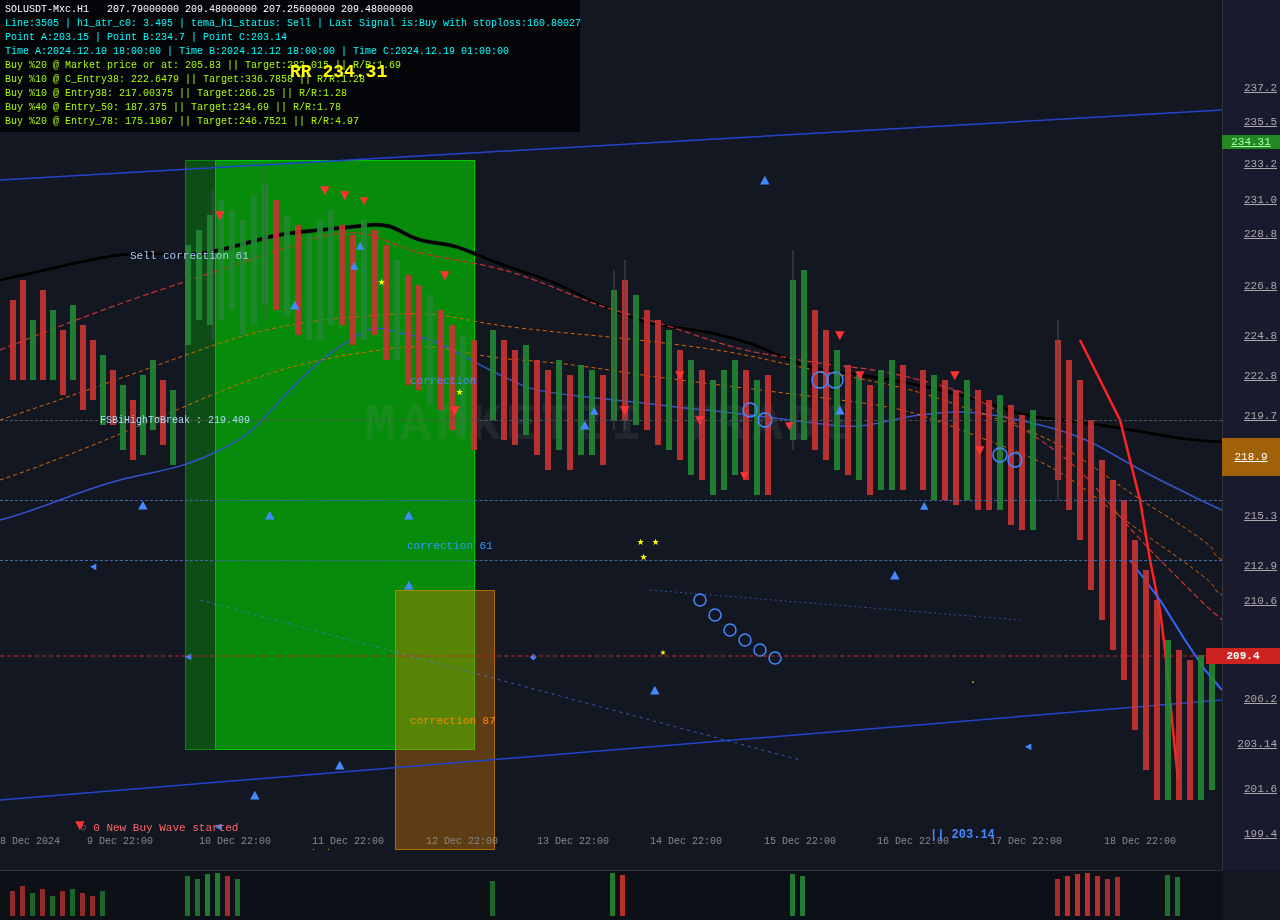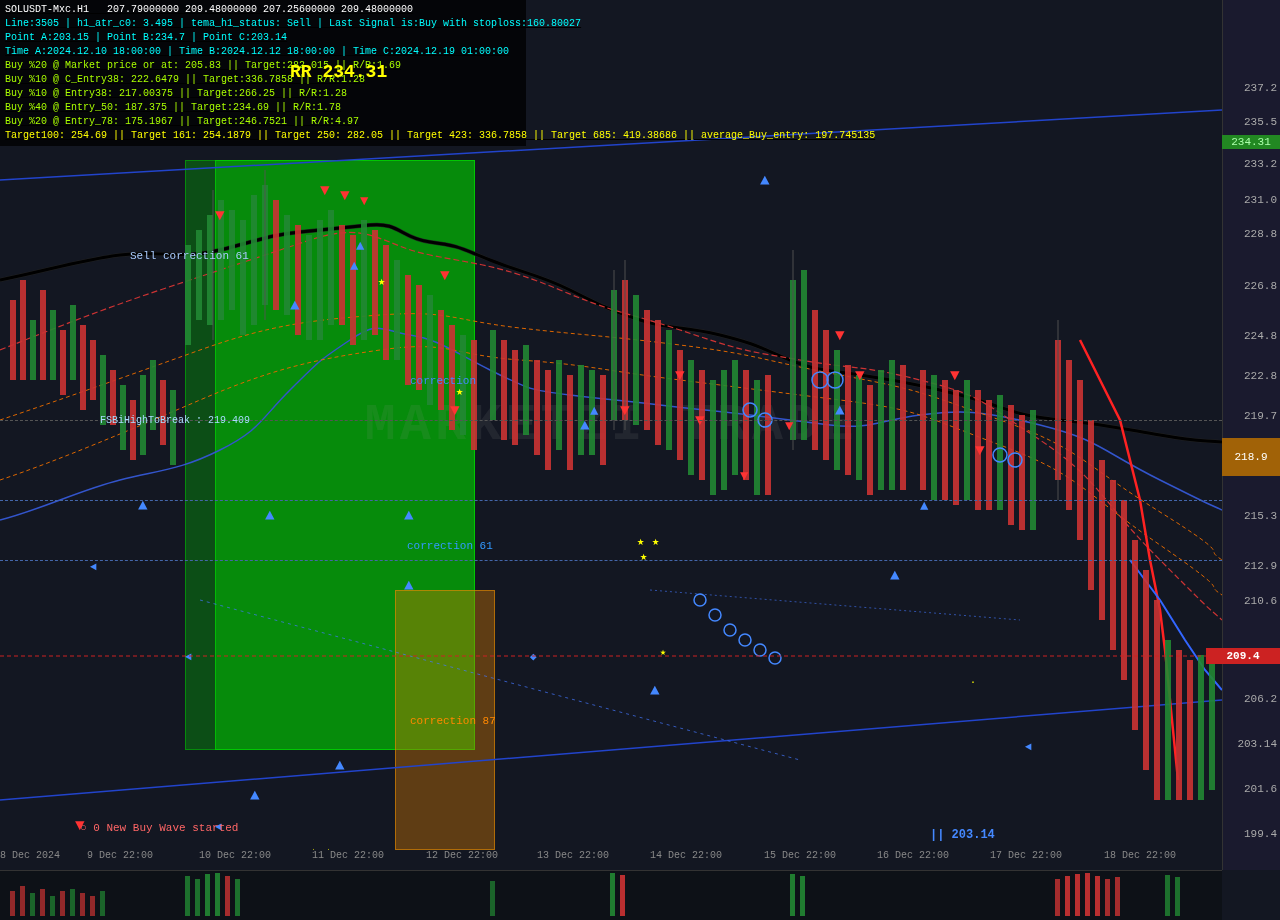--- a/index.html
+++ b/index.html
@@ -14,21 +14,21 @@
     #chart-container {
       width: 1280px;
       height: 920px;
       position: relative;
       background: #131722;
     }
     #info-panel {
       position: absolute;
       top: 0;
       left: 0;
-      width: 526px;
+      width: 580px;
       background: rgba(0,0,0,0.75);
       padding: 3px 5px;
       z-index: 10;
       text-decoration: underline;
     }
     .info-line {
       font-size: 10px;
       line-height: 14px;
       white-space: nowrap;
     }
@@ -46,25 +46,26 @@
       background: #1a1a2e;
       border-left: 1px solid #333;
       z-index: 5;
     }
     .price-label {
       position: absolute;
       right: 3px;
       font-size: 11px;
       color: #aaaaaa;
       text-align: right;
+      text-decoration: underline;
     }
 
     #time-axis {
       position: absolute;
-      bottom: 50px;
+      bottom: 64px;
       left: 0;
       right: 58px;
       height: 20px;
       z-index: 5;
     }
     .time-label {
       position: absolute;
       font-size: 10px;
       color: #888888;
       transform: translateX(-50%);
@@ -201,21 +202,20 @@
       <span>207.79000000 209.48000000 207.25600000 209.48000000</span>
     </div>
     <div class="info-line cyan">Line:3505 | h1_atr_c0: 3.495 | tema_h1_status: Sell | Last Signal is:Buy with stoploss:160.80027</div>
     <div class="info-line cyan">Point A:203.15 | Point B:234.7 | Point C:203.14</div>
     <div class="info-line cyan">Time A:2024.12.10 18:00:00 | Time B:2024.12.12 18:00:00 | Time C:2024.12.19 01:00:00</div>
     <div class="info-line lime">Buy %20 @ Market price or at: 205.83 || Target:282.015 || R/R:1.69</div>
     <div class="info-line lime">Buy %10 @ C_Entry38: 222.6479 || Target:336.7858 || R/R:1.28</div>
     <div class="info-line lime">Buy %10 @ Entry38: 217.00375 || Target:266.25 || R/R:1.28</div>
     <div class="info-line lime">Buy %40 @ Entry_50: 187.375 || Target:234.69 || R/R:1.78</div>
     <div class="info-line lime">Buy %20 @ Entry_78: 175.1967 || Target:246.7521 || R/R:4.97</div>
-    <div class="info-line yellow">Target100: 254.69 || Target 161: 254.1879 || Target 250: 282.05 || Target 423: 336.7858 || Target 685: 419.38686 || average_Buy_entry: 197.745135</div>
   </div>
 
   <div id="chart-area">
 
     <div class="watermark">MARKETZI TRADE</div>
 
     <div class="zone-green-1" style="left:185px; top:160px; width:290px; height:590px;"></div>
 
     <div class="zone-green-2" style="left:215px; top:160px; width:260px; height:590px;"></div>
 

